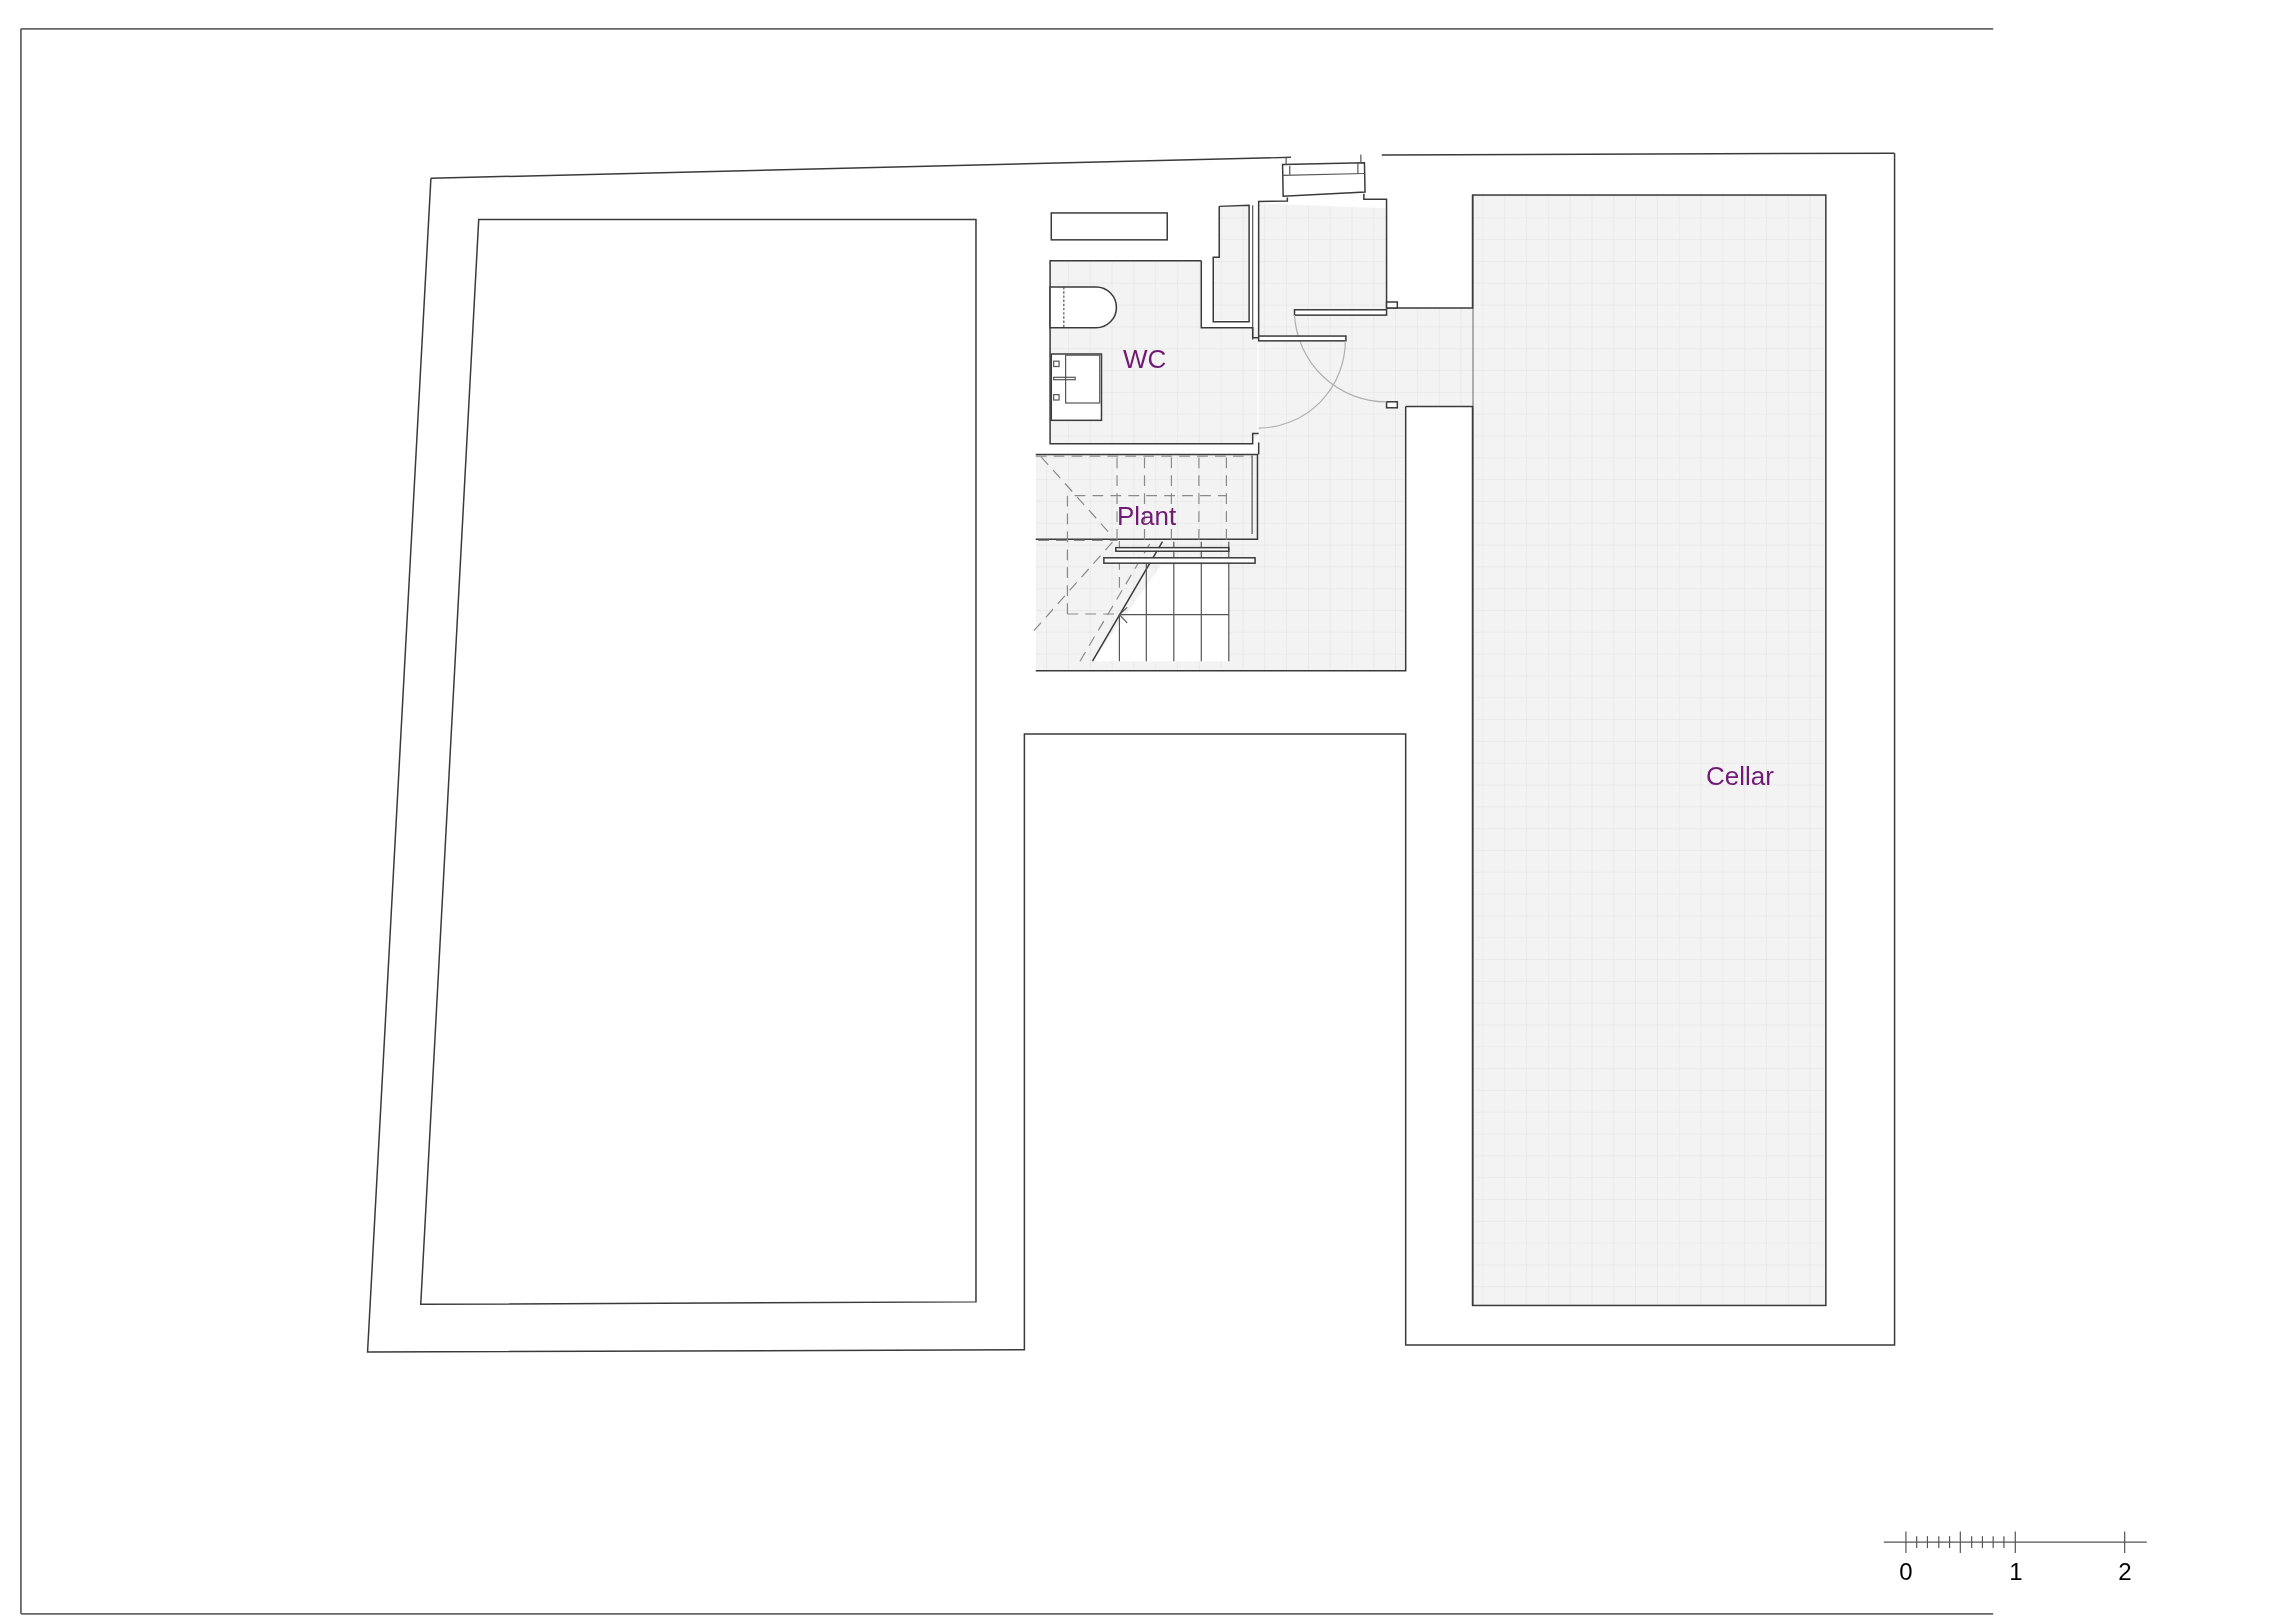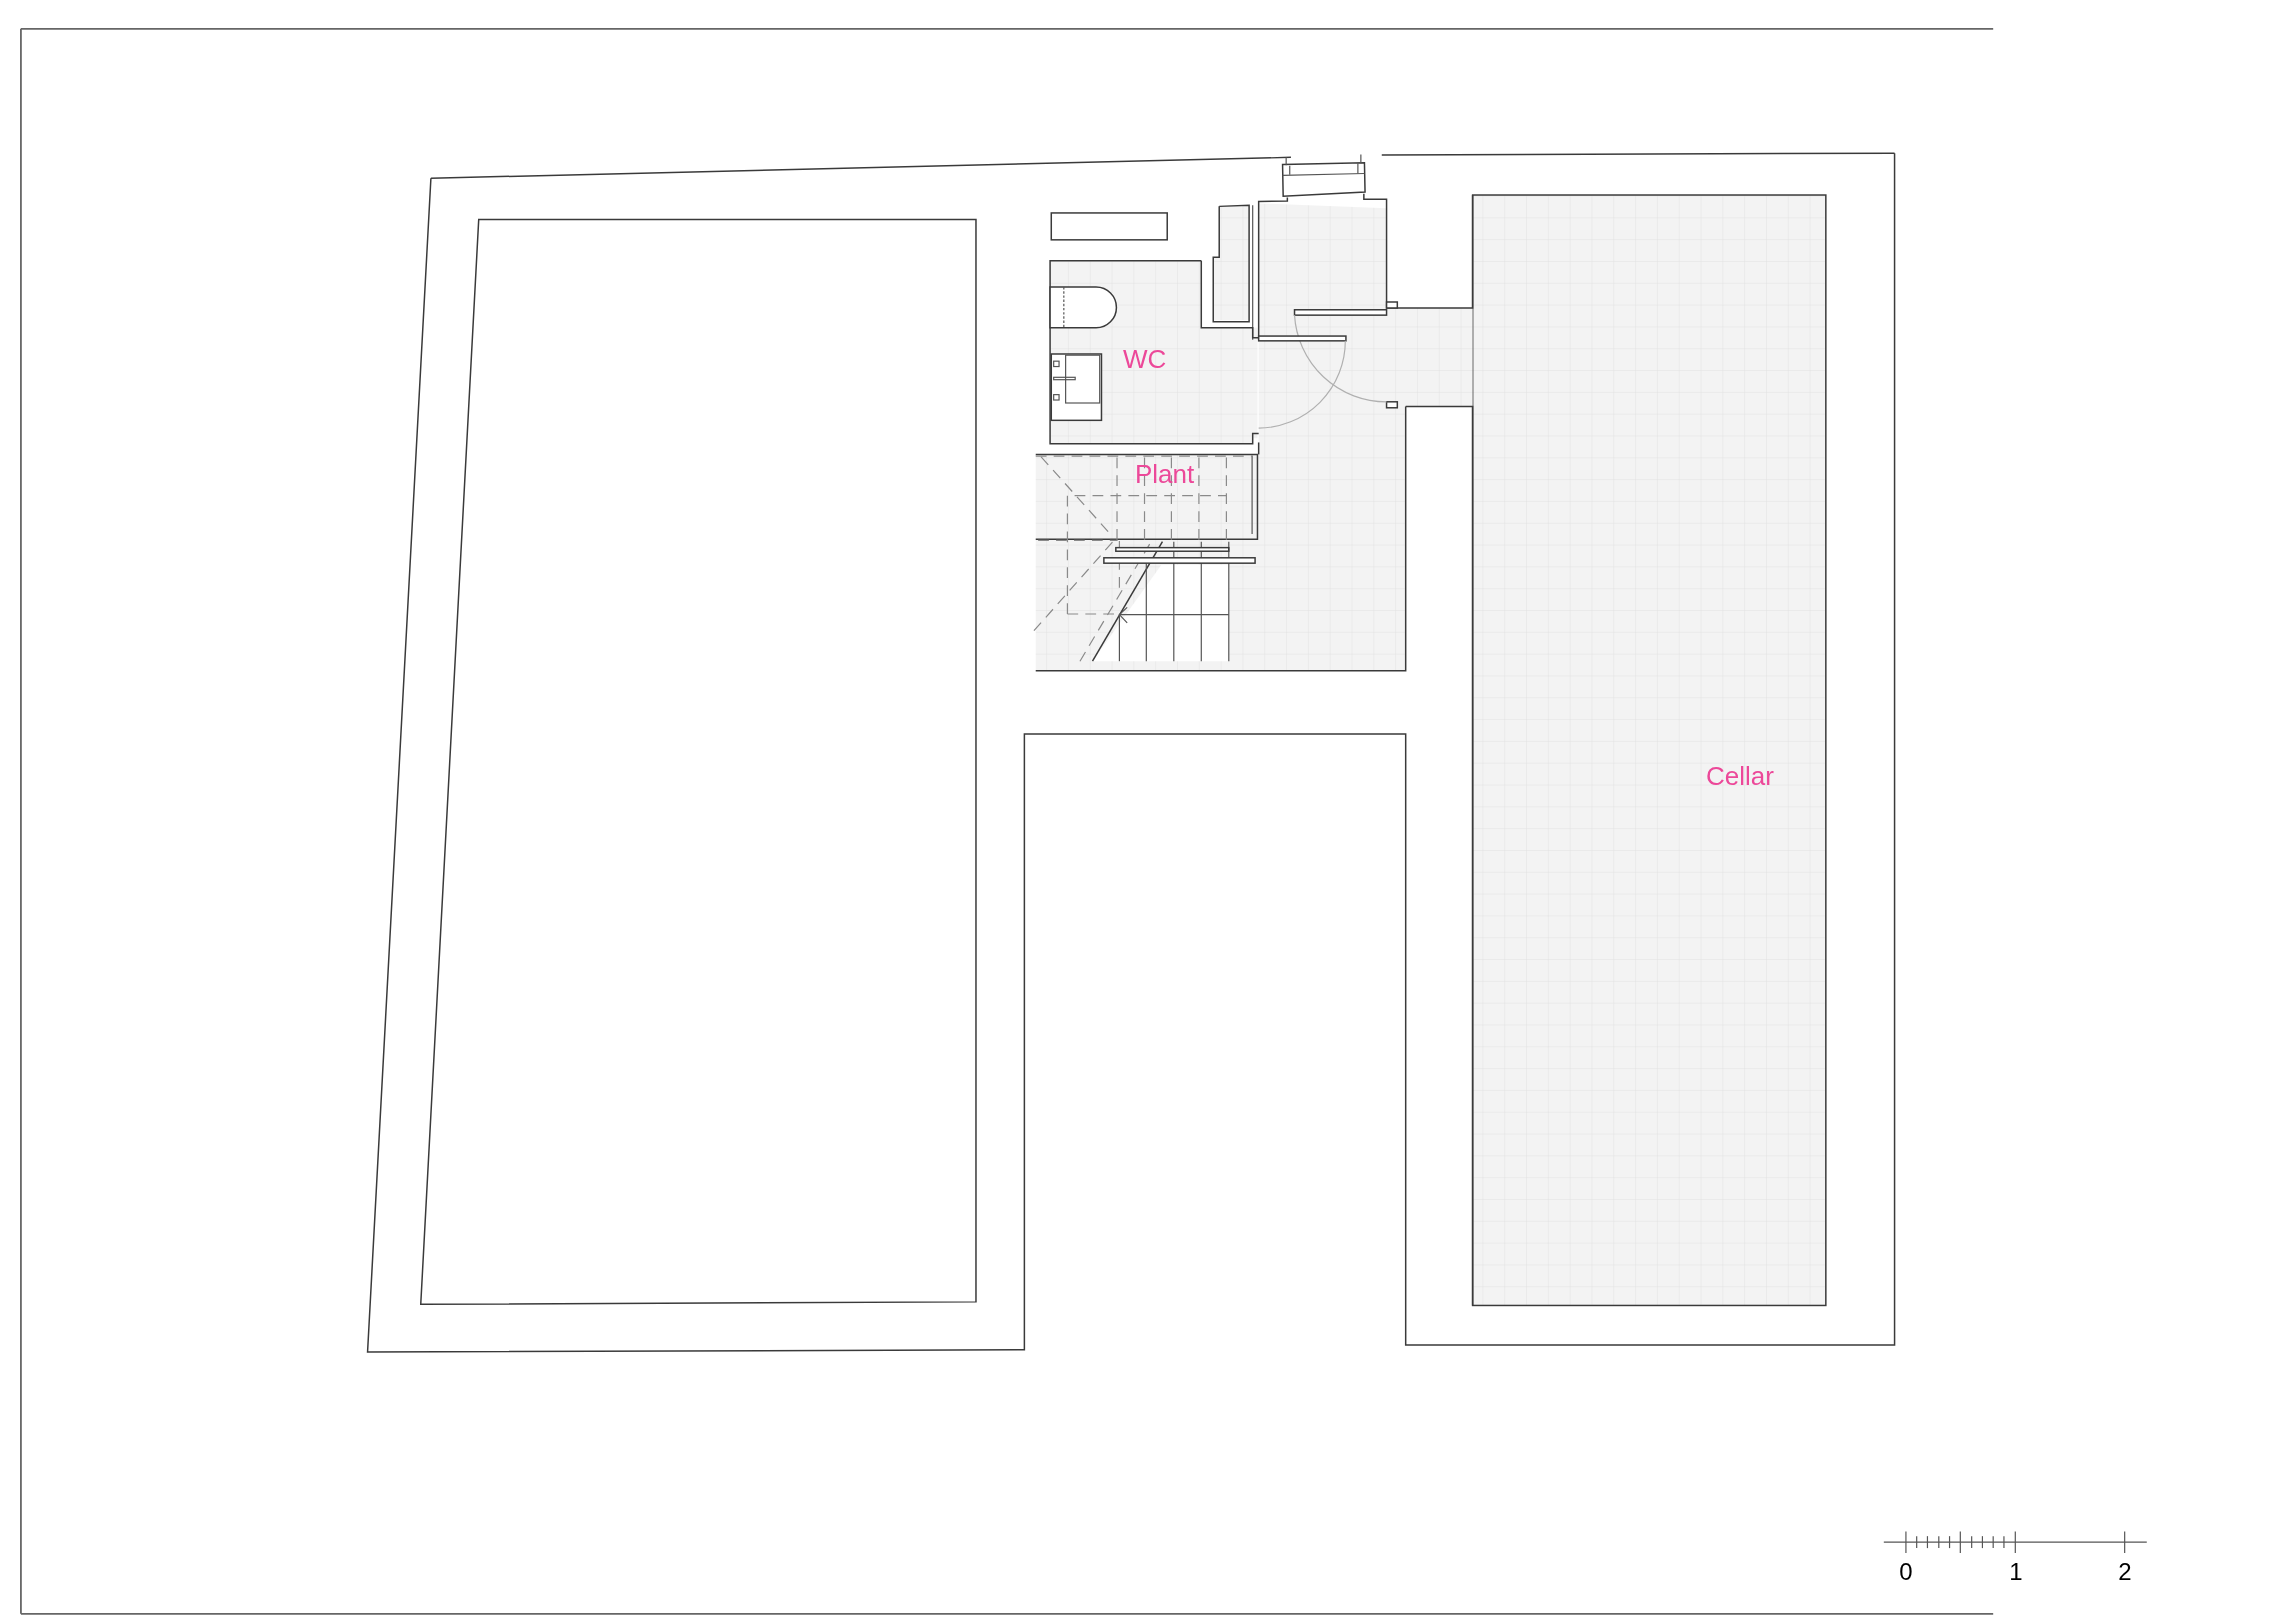--- a/index.html
+++ b/index.html
@@ -4,21 +4,21 @@
   <style>
     html, body { margin: 0; padding: 0; background: #ffffff; }
     body { width: 2295px; height: 1623px; position: relative; overflow: hidden; font-family: "Liberation Sans", sans-serif; }
     #plan { position: absolute; left: 0; top: 0; width: 2295px; height: 1623px; }
     .wall { fill: none; stroke: #3a3a3a; stroke-width: 2.5; }
     .thin { fill: none; stroke: #555555; stroke-width: 2; }
     .frame { fill: none; stroke: #666666; stroke-width: 3; }
     .white { fill: #ffffff; stroke: #3a3a3a; stroke-width: 2.5; }
     .dash { fill: none; stroke: #8a8a8a; stroke-width: 2; stroke-dasharray: 18 12; }
     .arc { fill: none; stroke: #b0b0b0; stroke-width: 2; }
-    .label { position: absolute; font-family: "Liberation Sans", sans-serif; font-size: 26px; color: #ec4899; line-height: 1; white-space: nowrap; }
+    .label { position: absolute; font-family: "Liberation Sans", sans-serif; font-size: 26px; color: #701a75; line-height: 1; white-space: nowrap; }
     .scale-label { position: absolute; font-family: "Liberation Sans", sans-serif; font-size: 24px; color: #000; line-height: 1; transform: translateX(-50%); }
   </style>
 </head>
 <body>
 
 <svg id="plan" viewBox="0 0 3840 2715" xmlns="http://www.w3.org/2000/svg">
   <defs>
     <pattern id="grid" x="0" y="0" width="36.5" height="36.5" patternUnits="userSpaceOnUse">
       <rect width="36.5" height="36.5" fill="#f3f3f3"></rect>
       <path d="M36.5 0 V36.5 M0 36.5 H36.5" stroke="#e0e0e0" stroke-width="1.5" fill="none"></path>
@@ -144,19 +144,19 @@
     <line class="thin" x1="3299" y1="2570" x2="3299" y2="2590"></line>
     <line class="thin" x1="3317" y1="2570" x2="3317" y2="2590"></line>
     <line class="thin" x1="3335" y1="2570" x2="3335" y2="2590"></line>
     <line class="thin" x1="3353" y1="2570" x2="3353" y2="2590"></line>
     <line class="thin" x1="3372" y1="2562" x2="3372" y2="2598"></line>
     <line class="thin" x1="3555" y1="2562" x2="3555" y2="2598"></line>
   </g>
 </svg>
 
 <div class="label" style="left:1123px; top:346px;">WC</div>
-<div class="label" style="left:1117px; top:461px;margin-left:18px;">Plant</div>
+<div class="label" style="left:1117px; top:503px;">Plant</div>
 <div class="label" style="left:1706px; top:763px;">Cellar</div>
 
 <div class="scale-label" style="left:1906px; top:1560px;">0</div>
 <div class="scale-label" style="left:2016px; top:1560px;">1</div>
 <div class="scale-label" style="left:2125px; top:1560px;">2</div>
 
 
 </body></html>

